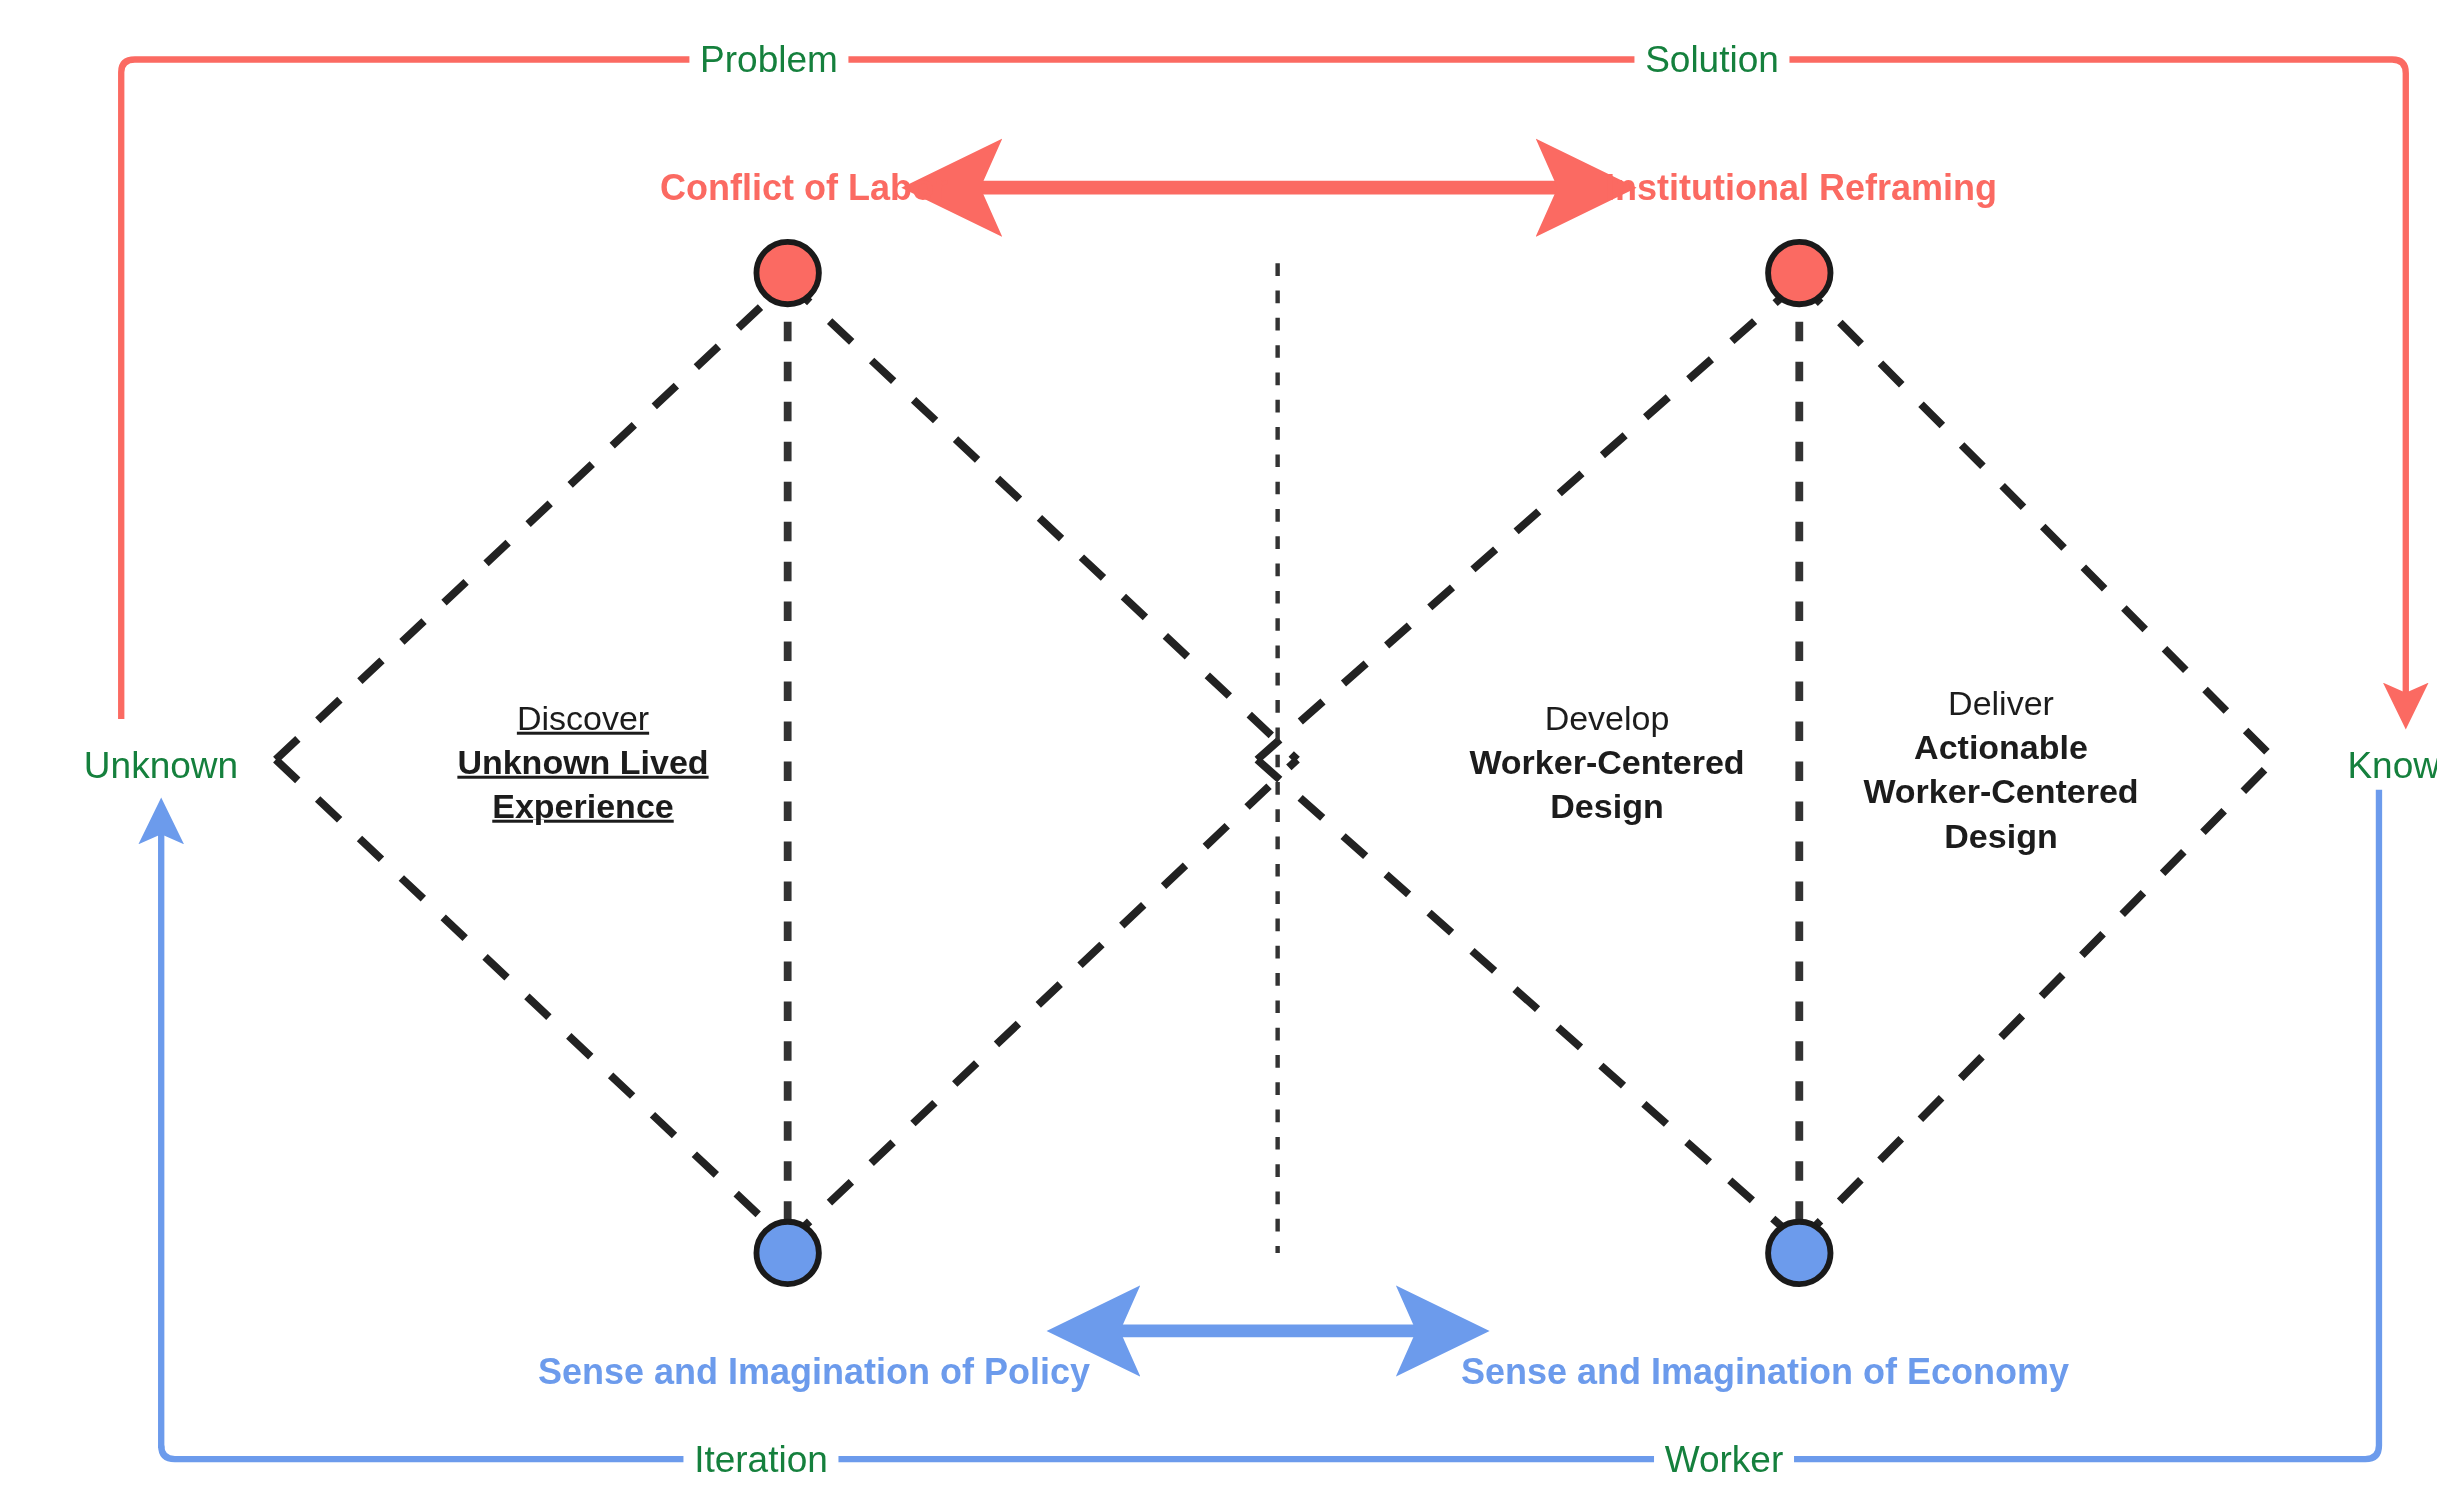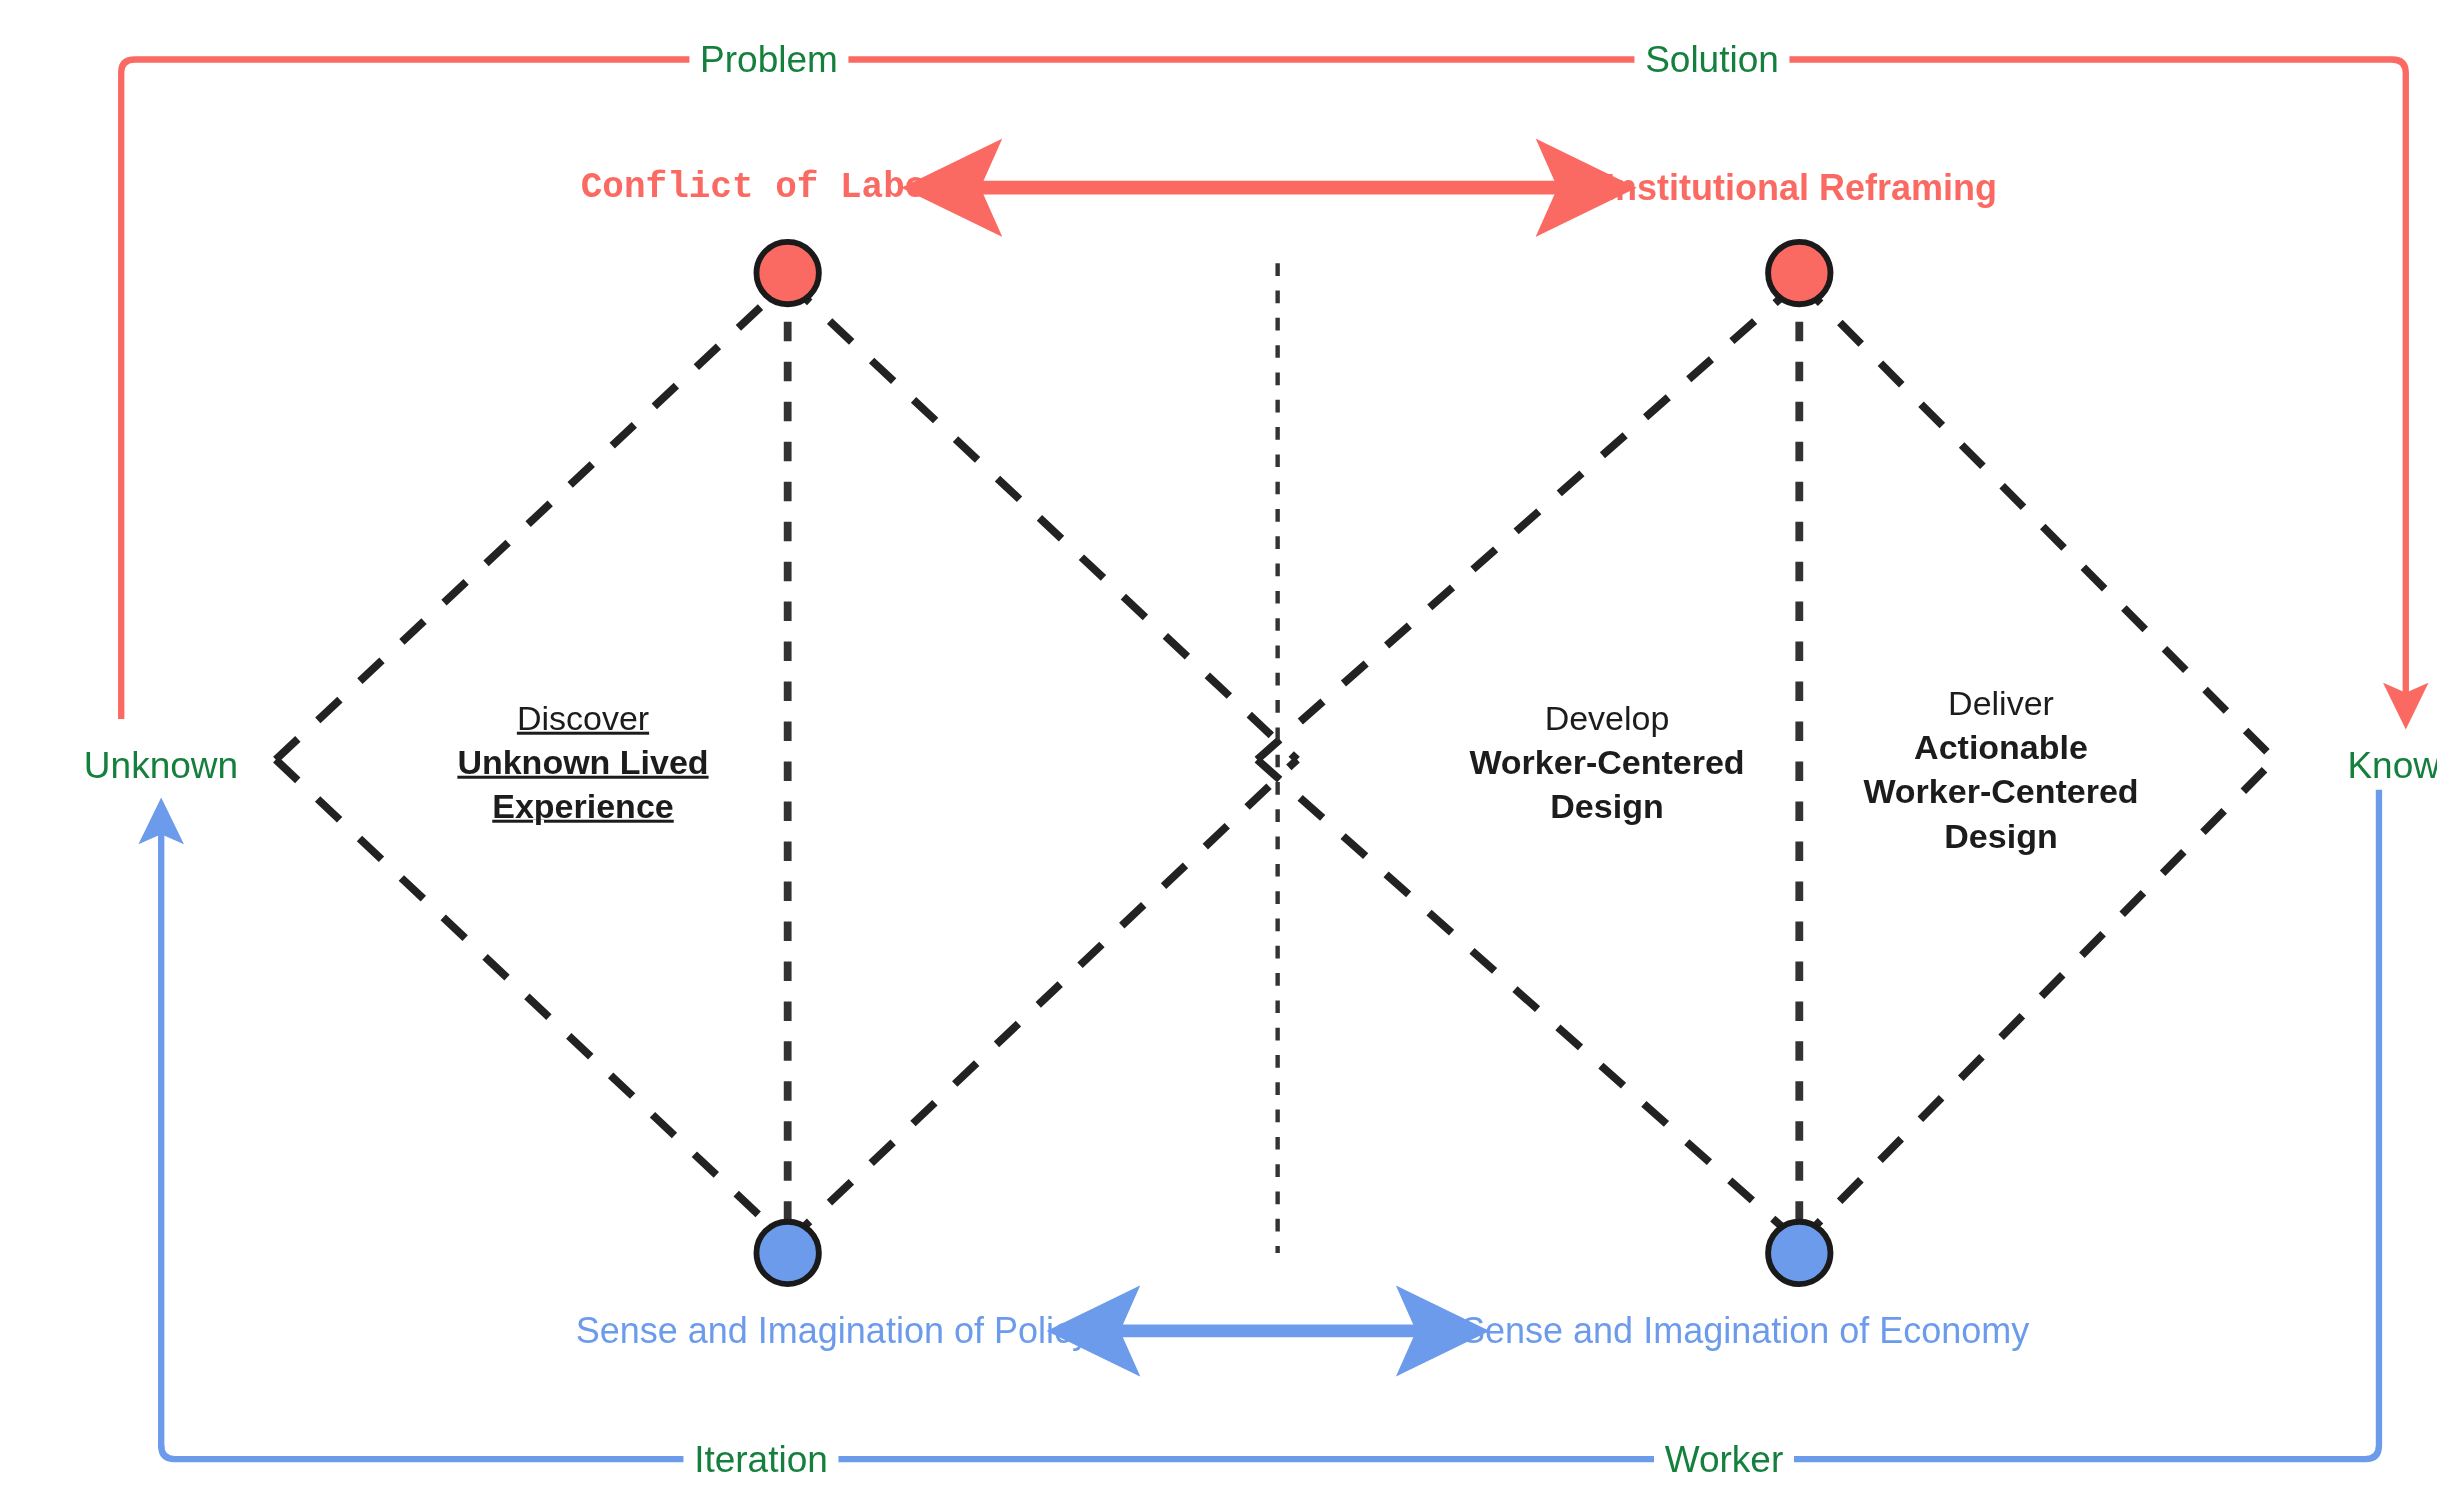--- a/index.html
+++ b/index.html
@@ -39,27 +39,28 @@
     padding: 0 10.7px;
     transform: translate(-50%, -50%);
   }
   
   .red-label {
     font-size: 36px;
     font-weight: 700;
     color: #FB6A62;
     transform: translate(0, -50%);
   }
-  .red-label.right-anchor { transform: translate(-100%, -50%); font-family: Liberation Mono, monospace; }
+  .red-label.right-anchor { transform: translate(-100%, -50%); }
   
   .blue-label {
     font-size: 36px;
-    font-weight: 400;
+    font-weight: 700;
     color: #6C9BEC;
     transform: translate(0, -50%);
+    margin-top: 41px;
   }
   .blue-label.right-anchor { transform: translate(-100%, -50%); }
   
   .quad {
     position: absolute;
     text-align: center;
     transform: translate(-50%, -50%);
     line-height: 1.30;
     color: #1c1c1c;
     width: 371px;

